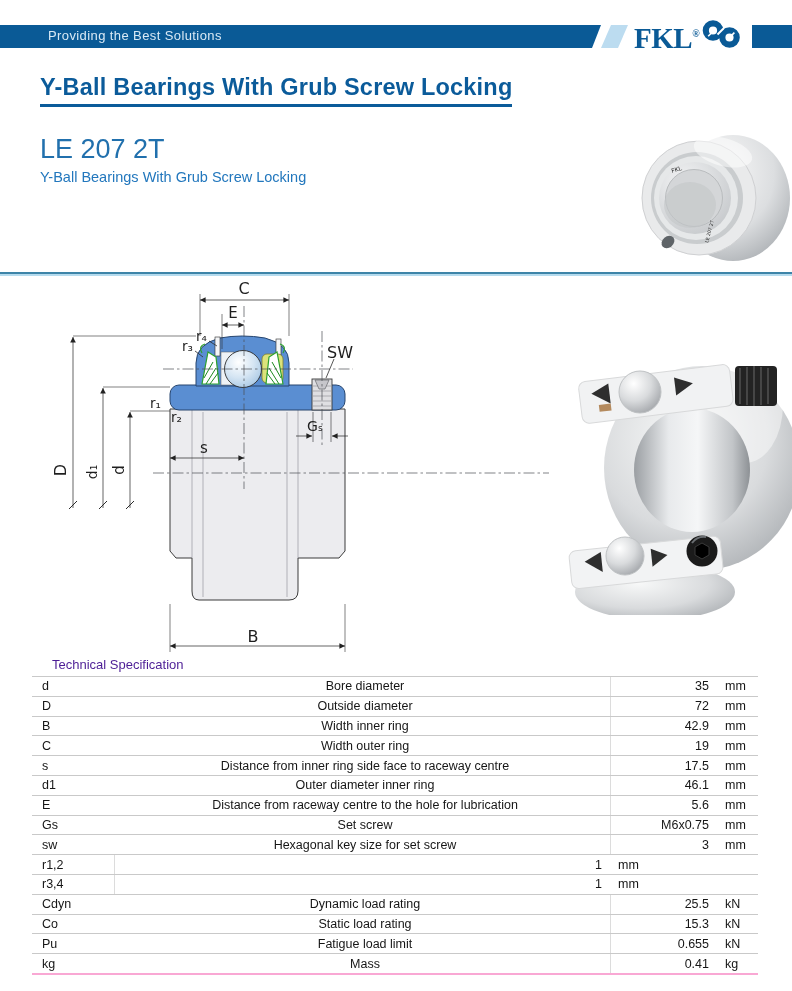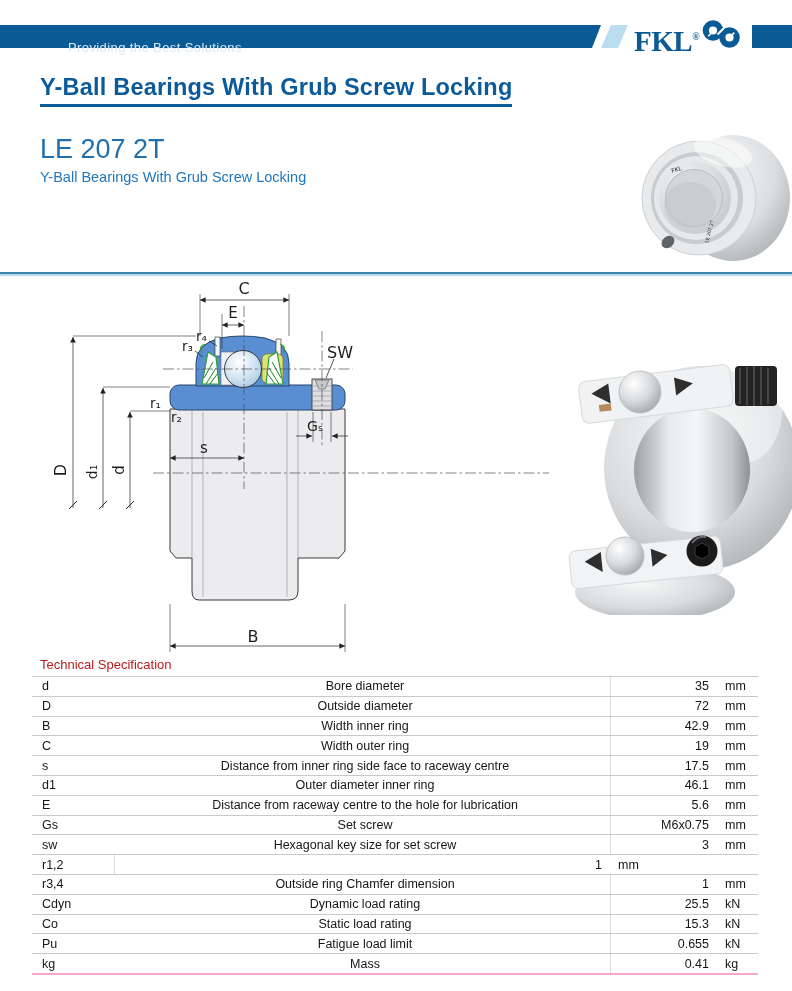--- a/index.html
+++ b/index.html
@@ -2,40 +2,40 @@
 <html><head>
 <meta charset="utf-8">
 <style>
   html,body { margin:0; padding:0; background:#fff; }
   .page { position:relative; width:792px; height:991px; background:#fff; overflow:hidden;
           font-family:"Liberation Sans", sans-serif; }
 
   
   .topbar-navy { position:absolute; top:25px; left:0; width:601px; height:23px; background:#0a5a96;
                  clip-path:polygon(0 0,100% 0,calc(100% - 9px) 100%,0 100%); }
-  .tagline { position:absolute; left:48px; top:40px; font-size:13px; color:#d9e9f5; letter-spacing:.4px;margin-left:20px; }
+  .tagline { position:absolute; left:48px; top:28px; font-size:13px; color:#d9e9f5; letter-spacing:.4px; }
   .topbar-stripe { position:absolute; top:25px; left:601px; width:28px; height:23px; background:#bcdcf0;
                    clip-path:polygon(10px 0,27px 0,17px 100%,0 100%); }
   .brand-text { position:absolute; left:634px; top:19px; font-family:"Liberation Serif", serif;
-                font-weight:bold; font-size:29px; line-height:36px; color:#0a5a96; letter-spacing:-.5px; }
+                font-weight:bold; font-size:29px; line-height:30px; color:#0a5a96; letter-spacing:-.5px; }
   .brand-text sup { font-size:10px; vertical-align:super; letter-spacing:0; }
   .brand-rings { position:absolute; left:699px; top:20px; }
   .topbar-right { position:absolute; top:25px; left:752px; width:40px; height:23px; background:#0a5a96; }
 
   
   .page-title { position:absolute; left:40px; top:74px; font-size:23.5px; font-weight:bold; color:#0b5b9a;
                 border-bottom:3px solid #0b5b9a; padding-bottom:3px; letter-spacing:.2px; }
   .model { position:absolute; left:40px; top:134px; font-size:27px; color:#2170ad; }
   .subtitle { position:absolute; left:40px; top:169px; font-size:14.5px; color:#2277bd; }
 
   .divider { position:absolute; top:272px; left:0; width:792px; height:4px;
              background:linear-gradient(#3d84a8 0 45%, #b5dbee 45% 100%); }
 
   
-  .spec-heading { position:absolute; left:40px; top:657px; font-size:13px; color:#b91c1c; }
+  .spec-heading { position:absolute; left:52px; top:657px; font-size:13px; color:#4c1d95; }
   .spec-table { position:absolute; left:32px; top:676px; width:726px; font-size:12.5px; color:#161616; }
   .spec-row { display:grid; grid-template-columns:82px 496px 107px 41px; height:18.8px;
               align-items:center; border-top:1px solid #c9c9c9; }
   .spec-row:last-child { border-bottom:2px solid #f9a8d4; }
   .cell-sym  { padding-left:10px; }
   .cell-desc { padding-left:6px;text-align:center; }
   .cell-val  { text-align:center; padding-right:8px; border-left:1px solid #dcdcdc;
                height:100%; display:flex; align-items:center; justify-content:flex-end; }
   .cell-unit { padding-left:8px; }
 
@@ -279,21 +279,20 @@
         <span class="cell-val">3</span>
         <span class="cell-unit">mm</span>
       </div>
     <div class="spec-row">
         <span class="cell-sym">r1,2</span>
         <span class="cell-val">1</span>
         <span class="cell-unit">mm</span>
       </div>
     <div class="spec-row">
         <span class="cell-sym">r3,4</span>
-        <span class="cell-desc">Outside ring Chamfer dimension</span>
         <span class="cell-val">1</span>
         <span class="cell-unit">mm</span>
       </div>
     <div class="spec-row">
         <span class="cell-sym">Cdyn</span>
         <span class="cell-desc">Dynamic load rating</span>
         <span class="cell-val">25.5</span>
         <span class="cell-unit">kN</span>
       </div>
     <div class="spec-row">

